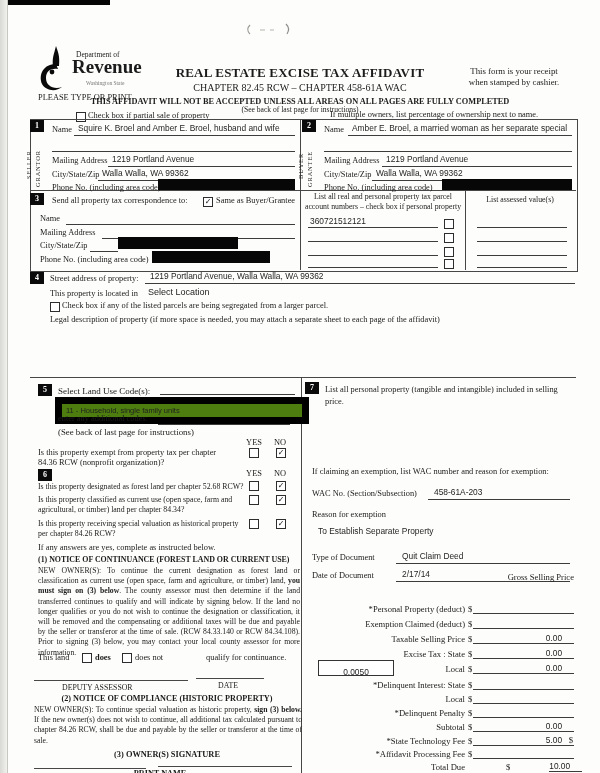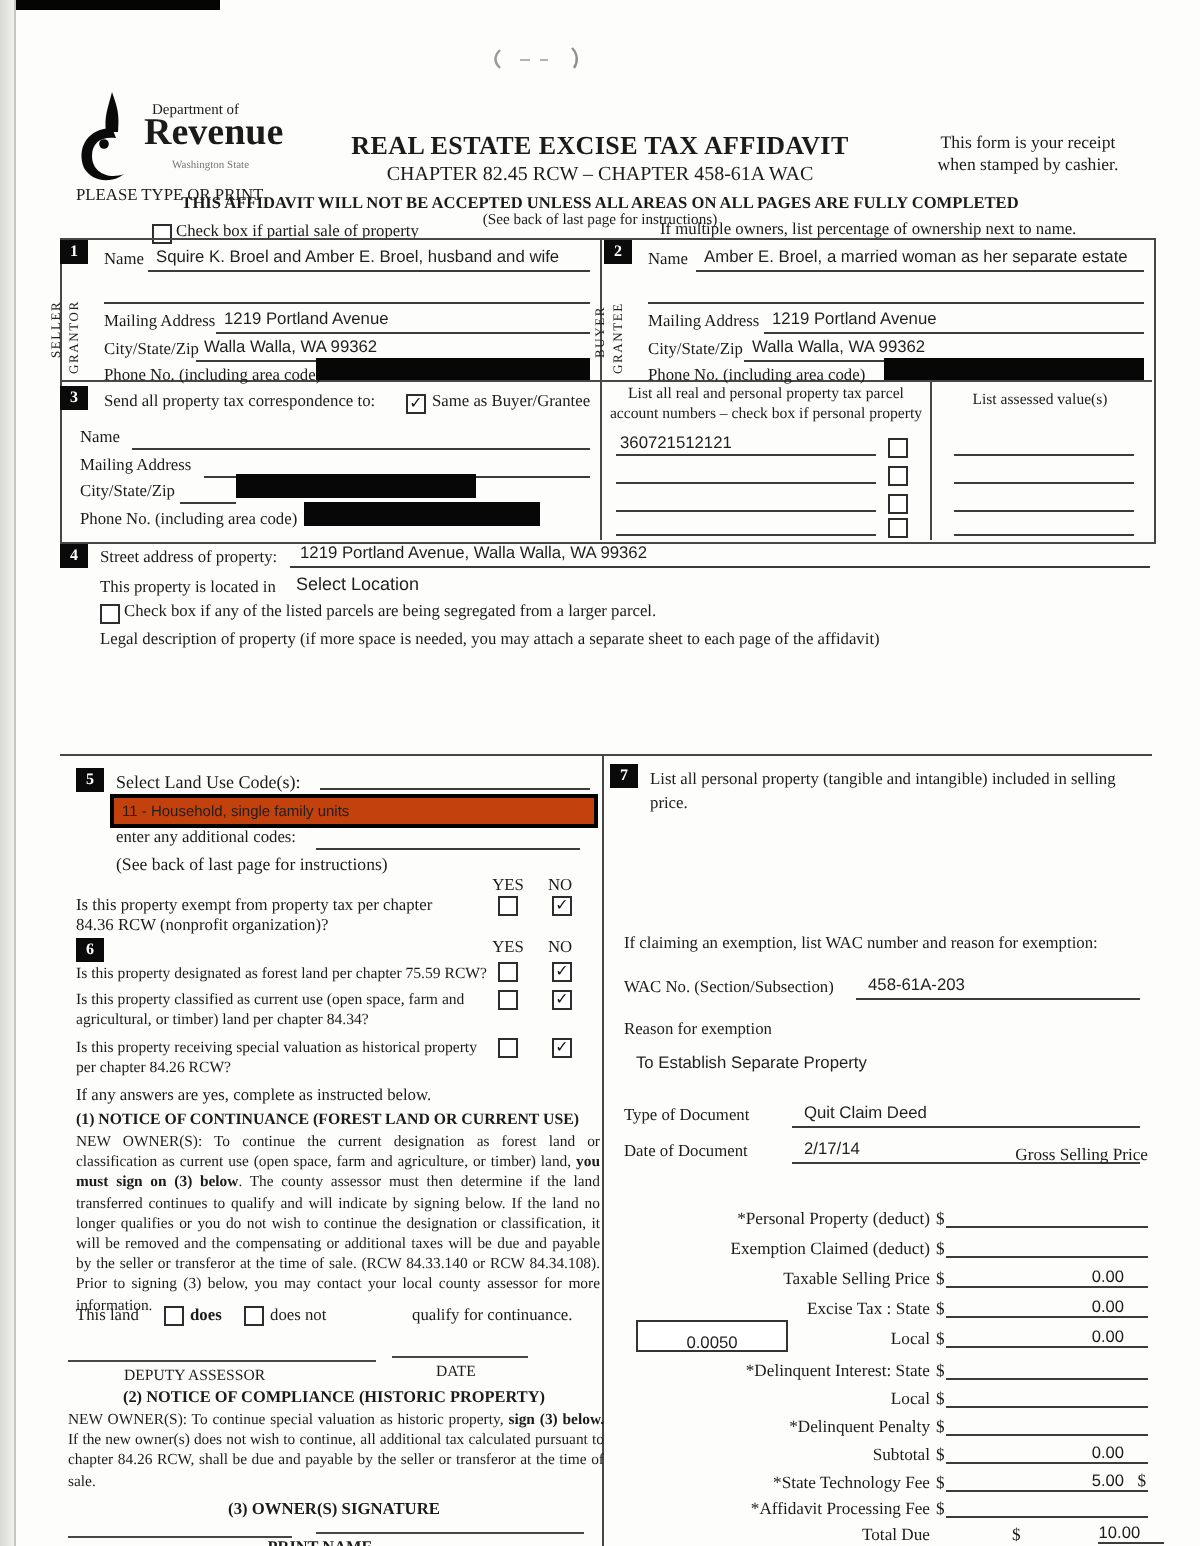--- a/index.html
+++ b/index.html
@@ -84,21 +84,21 @@
   <div class="a s" style="left:52px;top:170px;">City/State/Zip</div>
   <div class="a f" style="left:102px;top:168px;">Walla Walla, WA 99362</div>
   <div class="a ln" style="left:98px;top:169px;width:197px;"></div>
   <div class="a s" style="left:52px;top:183px;">Phone No. (including area code)</div>
   <div class="red" style="left:158px;top:179px;width:137px;height:11px;"></div>
 
   <div class="nb" style="left:302px;top:120px;">2</div>
   <div class="vert" style="left:304px;top:172px;">BUYER</div>
   <div class="vert" style="left:313px;top:180px;">GRANTEE</div>
   <div class="a s" style="left:324px;top:125px;">Name</div>
-  <div class="a f" style="left:352px;top:123px;">Amber E. Broel, a married woman as her separate estate</div>
+  <div class="a f" style="left:352px;top:123px;">Amber E. Broel, a married woman as her separate special</div>
   <div class="a ln" style="left:348px;top:124px;width:224px;"></div>
   <div class="a ln" style="left:324px;top:140px;width:248px;"></div>
   <div class="a s" style="left:324px;top:156px;">Mailing Address</div>
   <div class="a f" style="left:386px;top:154px;">1219 Portland Avenue</div>
   <div class="a ln" style="left:382px;top:155px;width:190px;"></div>
   <div class="a s" style="left:324px;top:170px;">City/State/Zip</div>
   <div class="a f" style="left:376px;top:168px;">Walla Walla, WA 99362</div>
   <div class="a ln" style="left:372px;top:169px;width:200px;"></div>
   <div class="a s" style="left:324px;top:183px;">Phone No. (including area code)</div>
   <div class="red" style="left:442px;top:179px;width:130px;height:11px;"></div>
@@ -143,37 +143,37 @@
   <div class="cb" style="left:50px;top:302px;"></div>
   <div class="a s" style="left:62px;top:301px;">Check box if any of the listed parcels are being segregated from a larger parcel.</div>
   <div class="a s" style="left:50px;top:315px;">Legal description of property (if more space is needed, you may attach a separate sheet to each page of the affidavit)</div>
 
   <div class="hl" style="left:30px;top:377px;width:546px;"></div>
   <div class="vl" style="left:301px;top:377px;height:396px;"></div>
 
   <div class="nb" style="left:38px;top:384px;">5</div>
   <div class="a s" style="left:58px;top:386px;font-size:9px;">Select Land Use Code(s):</div>
   <div class="a ln" style="left:160px;top:383px;width:135px;"></div>
-  <div class="a" style="left:55px;top:397px;width:240px;height:13px;border:2px solid #000000;background:#c2410c;">
+  <div class="a" style="left:55px;top:397px;width:240px;height:13px;border:7px solid #000000;background:#4d7c0f;">
     <span class="f" style="position:absolute;left:4px;top:2px;font-size:7.5px;">11 - Household, single family units</span>
   </div>
   <div class="a s" style="left:58px;top:414px;">enter any additional codes:</div>
   <div class="a ln" style="left:158px;top:413px;width:132px;"></div>
   <div class="a s" style="left:58px;top:427px;font-size:8.8px;">(See back of last page for instructions)</div>
   <div class="a s c" style="left:242px;top:438px;width:24px;">YES</div>
   <div class="a s c" style="left:270px;top:438px;width:20px;">NO</div>
   <div class="a s" style="left:38px;top:448px;">Is this property exempt from property tax per chapter</div>
   <div class="a s" style="left:38px;top:458px;">84.36 RCW (nonprofit organization)?</div>
   <div class="cb" style="left:249px;top:448px;"></div>
   <div class="cb" style="left:276px;top:448px;">✓</div>
 
   <div class="nb" style="left:38px;top:469px;">6</div>
   <div class="a s c" style="left:242px;top:469px;width:24px;">YES</div>
   <div class="a s c" style="left:270px;top:469px;width:20px;">NO</div>
-  <div class="a s s7" style="left:38px;top:482px;">Is this property designated as forest land per chapter 75.59 RCW?</div>
+  <div class="a s s7" style="left:38px;top:482px;">Is this property designated as forest land per chapter 52.68 RCW?</div>
   <div class="cb" style="left:249px;top:481px;"></div>
   <div class="cb" style="left:276px;top:481px;">✓</div>
   <div class="a s s7" style="left:38px;top:495px;">Is this property classified as current use (open space, farm and</div>
   <div class="a s s7" style="left:38px;top:505px;">agricultural, or timber) land per chapter 84.34?</div>
   <div class="cb" style="left:249px;top:495px;"></div>
   <div class="cb" style="left:276px;top:495px;">✓</div>
   <div class="a s s7" style="left:38px;top:519px;">Is this property receiving special valuation as historical property</div>
   <div class="a s s7" style="left:38px;top:529px;">per chapter 84.26 RCW?</div>
   <div class="cb" style="left:249px;top:519px;"></div>
   <div class="cb" style="left:276px;top:519px;">✓</div>

